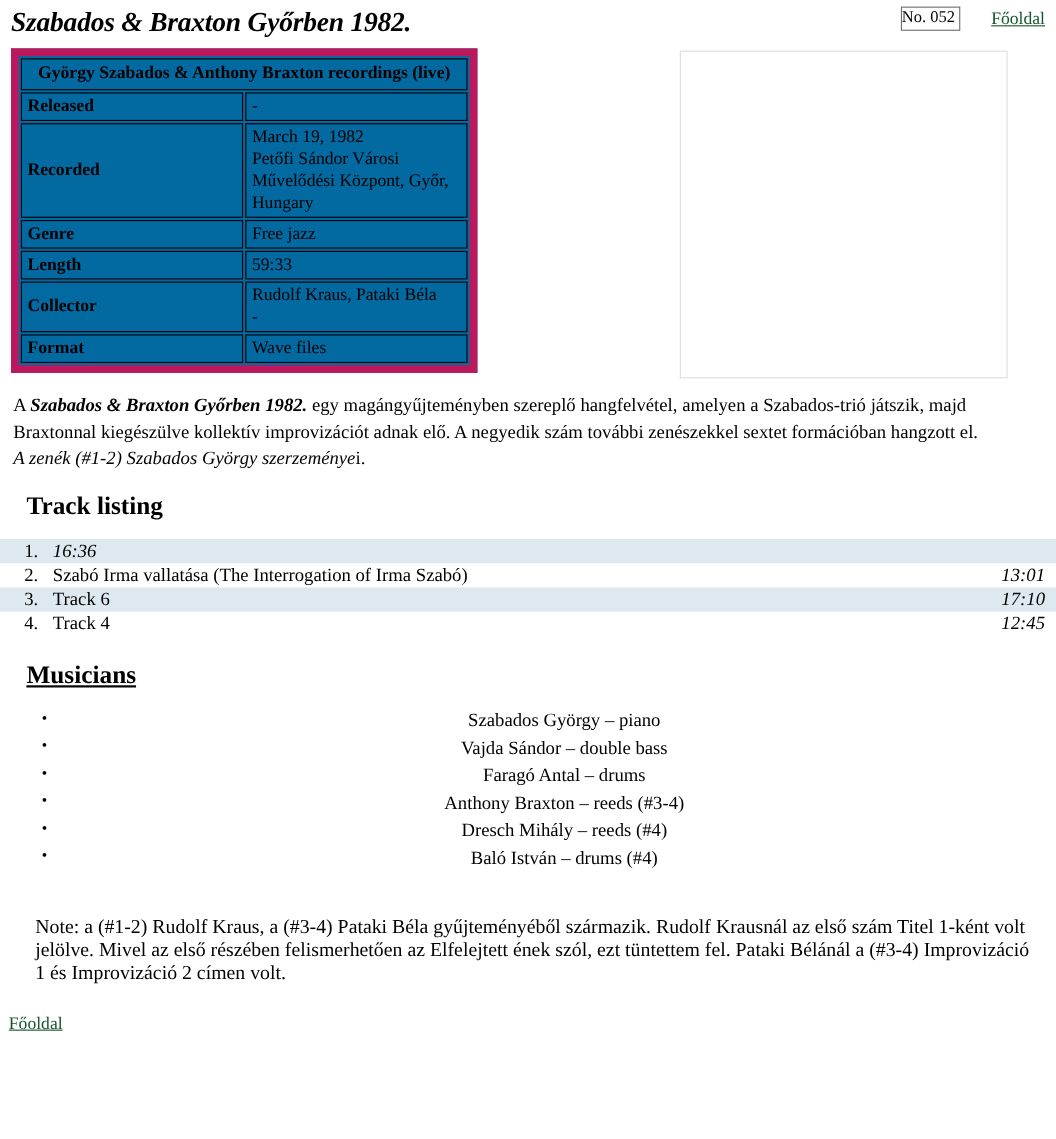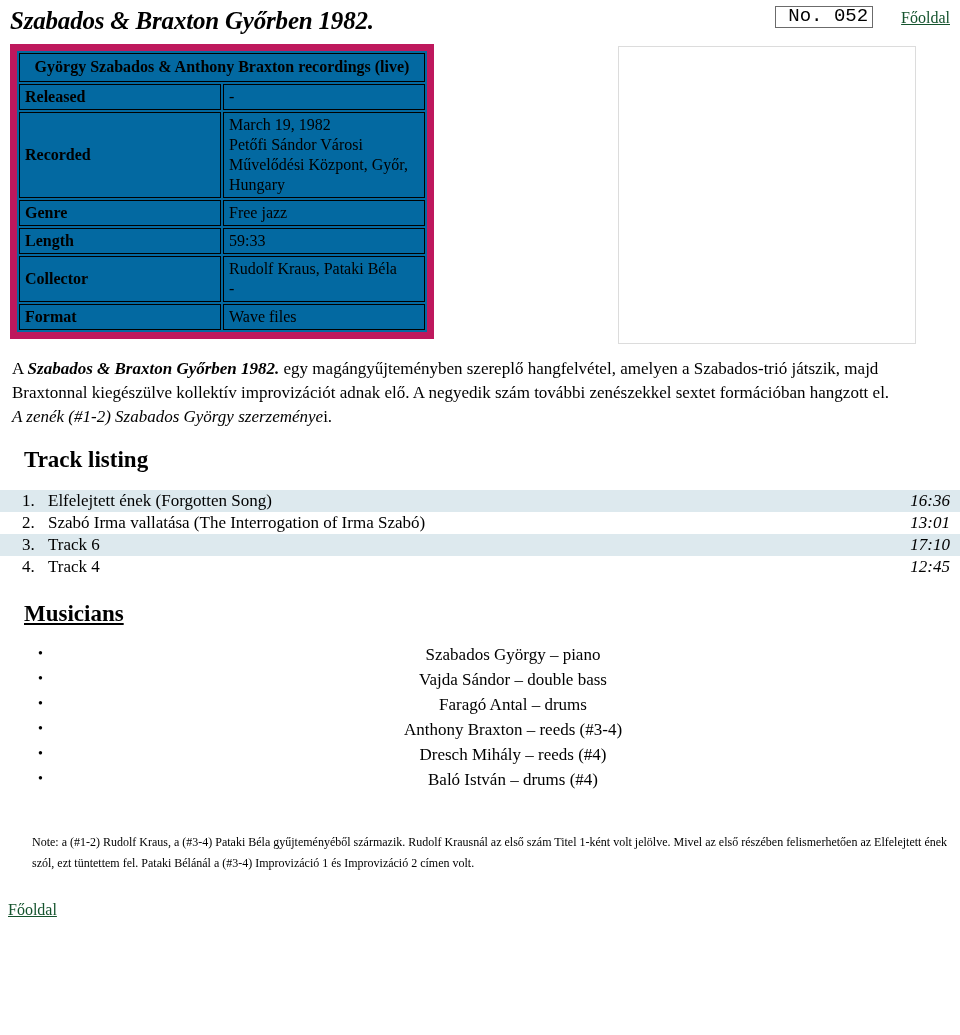--- a/index.html
+++ b/index.html
@@ -42,25 +42,25 @@
   .header-right {
     position: absolute;
     right: 10px;
     top: 6px;
     display: flex;
     align-items: center;
     gap: 28px;
   }
   .no-box {
     border: 1px solid #6b6b6b;
-    padding: 0px 4px 1px 12px;
-    font-size: 19px;
+    padding: 0px 4px 1px 0;
+    font-size: 15px;
     line-height: 19px;
     background: #ffffff;
-    font-family: Liberation Mono, monospace;
+    font-family: Liberation Serif, serif;
   }
   .home-link {
     color: #14532d;
     text-decoration: underline;
     font-size: 16px;
     line-height: 19px;
     cursor: pointer;
   }
 
   
@@ -180,21 +180,21 @@
     position: absolute;
     left: -28px;
     font-size: 14px;
     top: -1px;
   }
 
   
   .note {
     margin-top: 40px;
     padding: 0 12px 0 32px;
-    font-size: 12px;
+    font-size: 18px;
     line-height: 21px;
   }
 
   
   .footer {
     margin-top: 26px;
     padding-left: 8px;
   }
 </style>
 </head>
@@ -262,21 +262,20 @@
 
   <p class="description">
     <span>A </span><span class="bi">Szabados &amp; Braxton Győrben 1982.</span><span> egy magángyűjteményben szereplő hangfelvétel, amelyen a Szabados-trió játszik, majd Braxtonnal kiegészülve kollektív improvizációt adnak elő. A negyedik szám további zenészekkel sextet formációban hangzott el.</span><br>
     <span class="it">A zenék (#1-2) Szabados György szerzeménye</span><span>i.</span>
   </p>
 
   <h2 class="section-heading" id="track-heading">Track listing</h2>
   <ul class="track-list">
     <li class="track-row alt">
       <span class="track-num">1.</span>
-      <span class="track-title">Elfelejtett ének (Forgotten Song)</span>
       <span class="track-time">16:36</span>
     </li>
     <li class="track-row">
       <span class="track-num">2.</span>
       <span class="track-title">Szabó Irma vallatása (The Interrogation of Irma Szabó)</span>
       <span class="track-time">13:01</span>
     </li>
     <li class="track-row alt">
       <span class="track-num">3.</span>
       <span class="track-title">Track 6</span>

